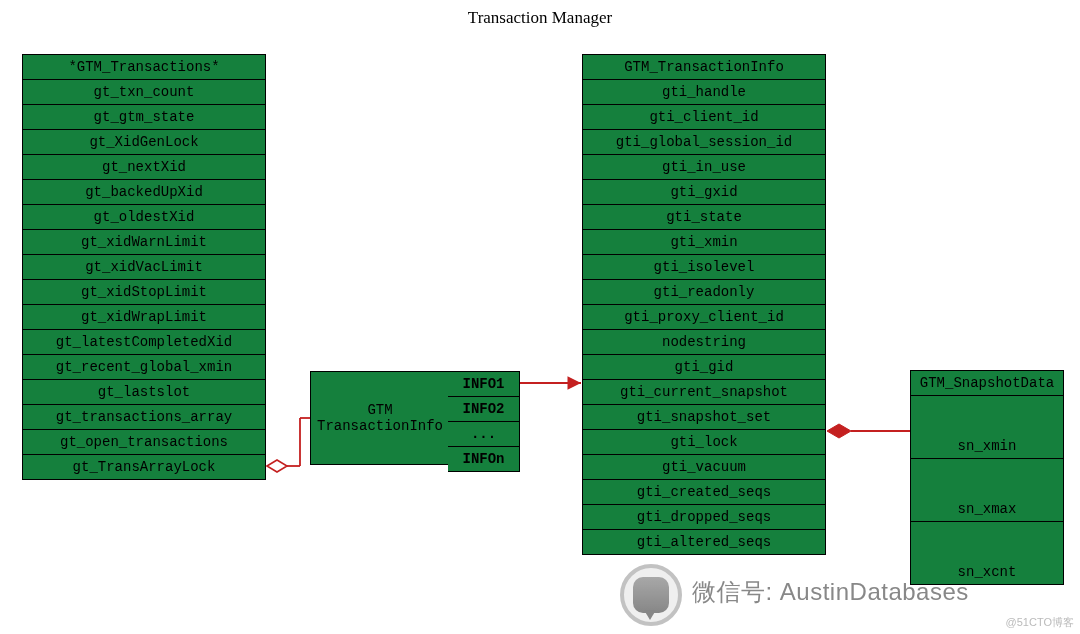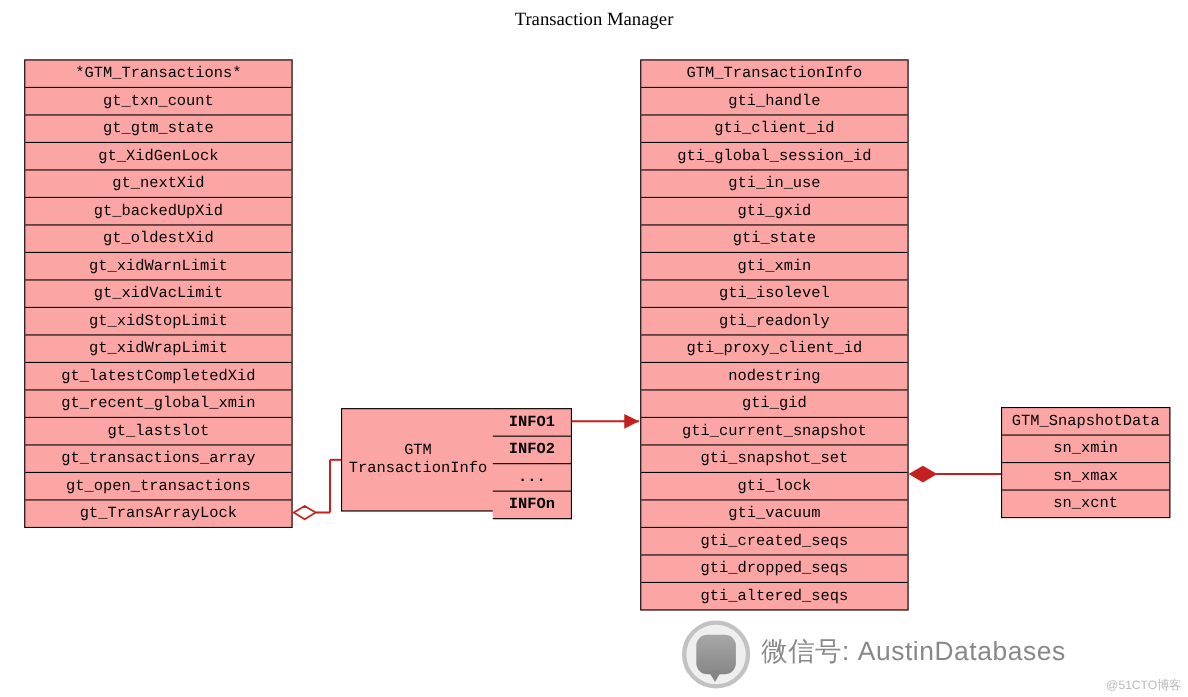--- a/index.html
+++ b/index.html
@@ -19,21 +19,21 @@
     left: 0;
     width: 1080px;
     text-align: center;
     font-family: Georgia, serif;
     font-size: 17px;
     color: #000;
   }
   .tbl {
     position: absolute;
     border: 1px solid #000;
-    background: #fca5a5;
+    background: #15803d;
     display: flex;
     flex-direction: column;
   }
   .tbl .row {
     border-bottom: 1px solid #000;
     text-align: center;
     font-size: 14px;
     padding: 3px 6px;
     line-height: 18px;
     white-space: nowrap;
@@ -53,21 +53,21 @@
   #t-mid-right {
     left: 448px; top: 371px; width: 72px;
     border-left:none;
   }
   #t-mid-right .row { padding:3px 4px;font-weight:bold; }
 
   
   #t-txninfo { left: 582px; top: 54px; width: 244px; }
 
   
-  #t-snap { left: 910px; top: 370px; width: 154px; }
+  #t-snap { left: 910px; top: 370px; width: 154px; gap: 38px; }
 
   svg.connectors {
     position:absolute; left:0; top:0; width:1080px; height:634px;
     pointer-events:none;
   }
 
   .wm-logo {
     position:absolute;
     left:620px; top:564px;
     width:62px; height:62px;

